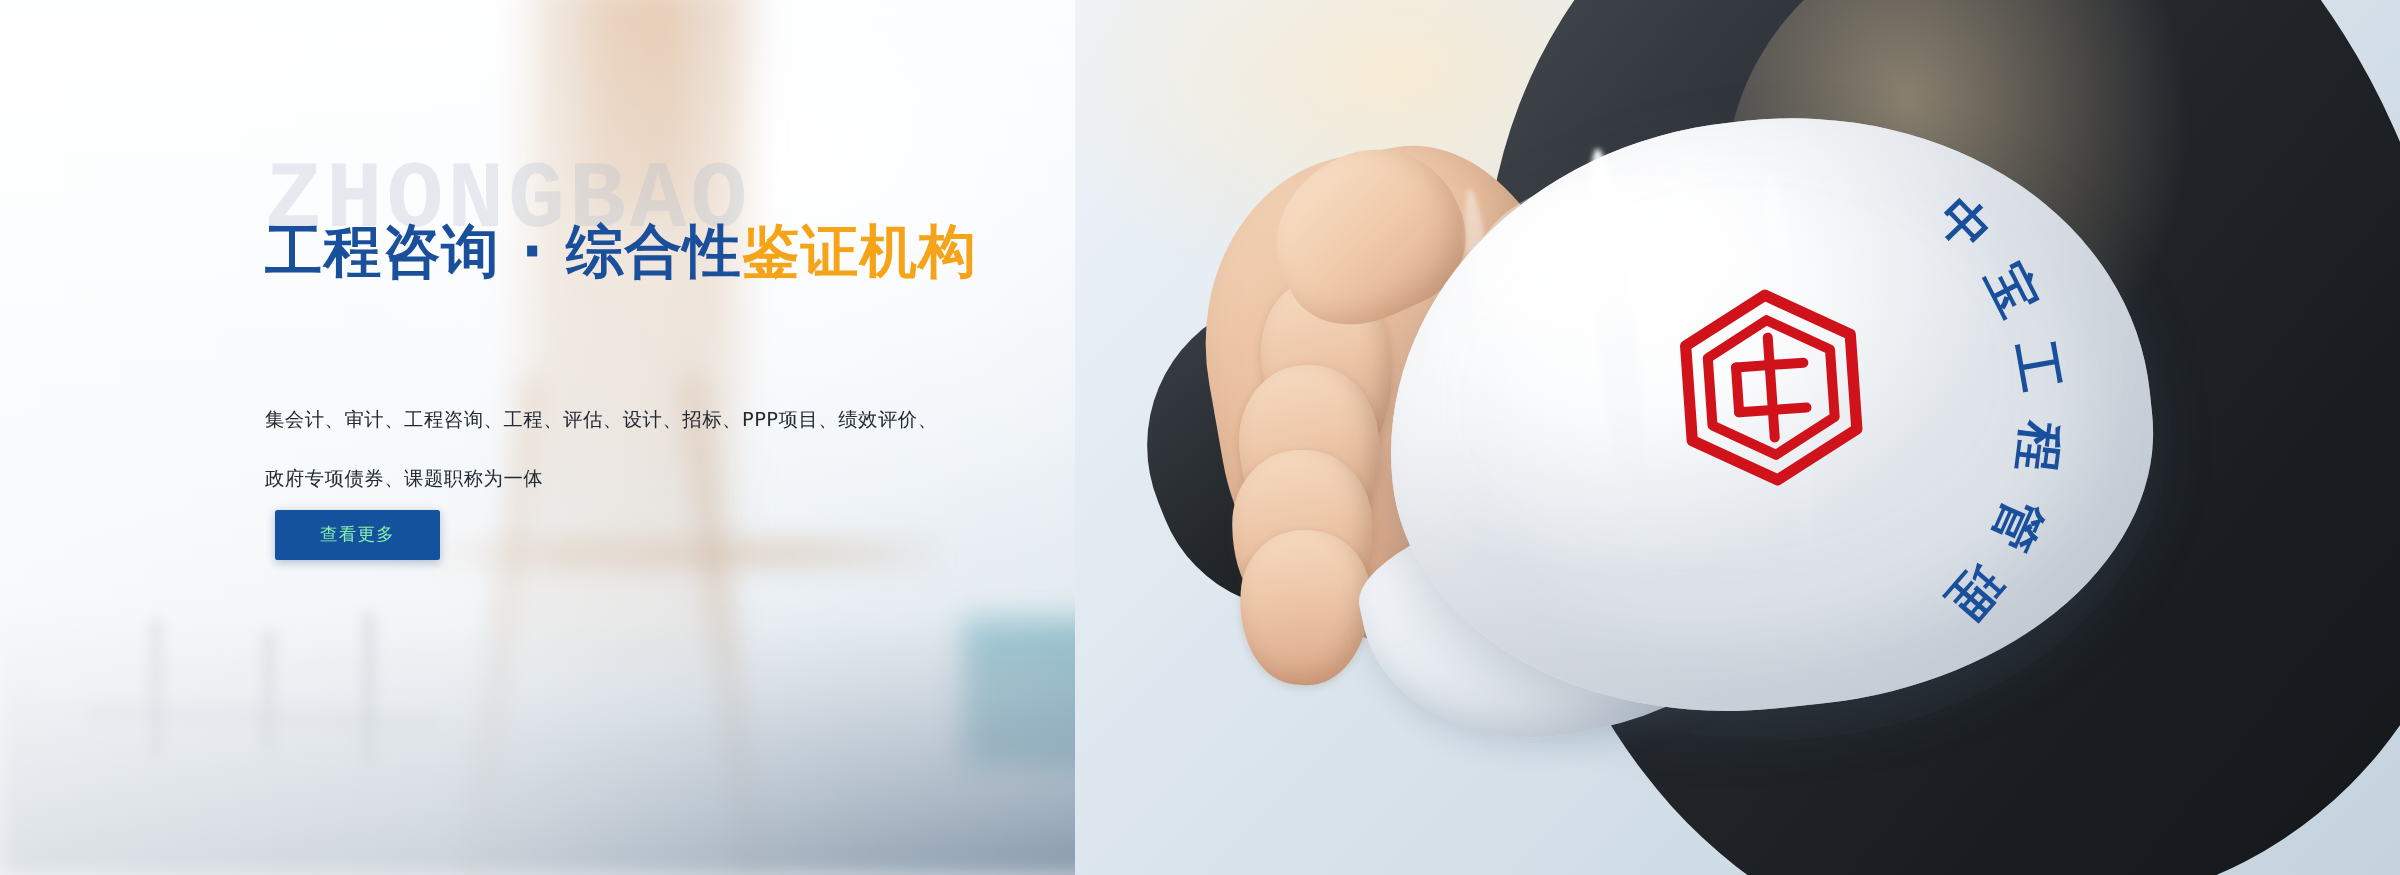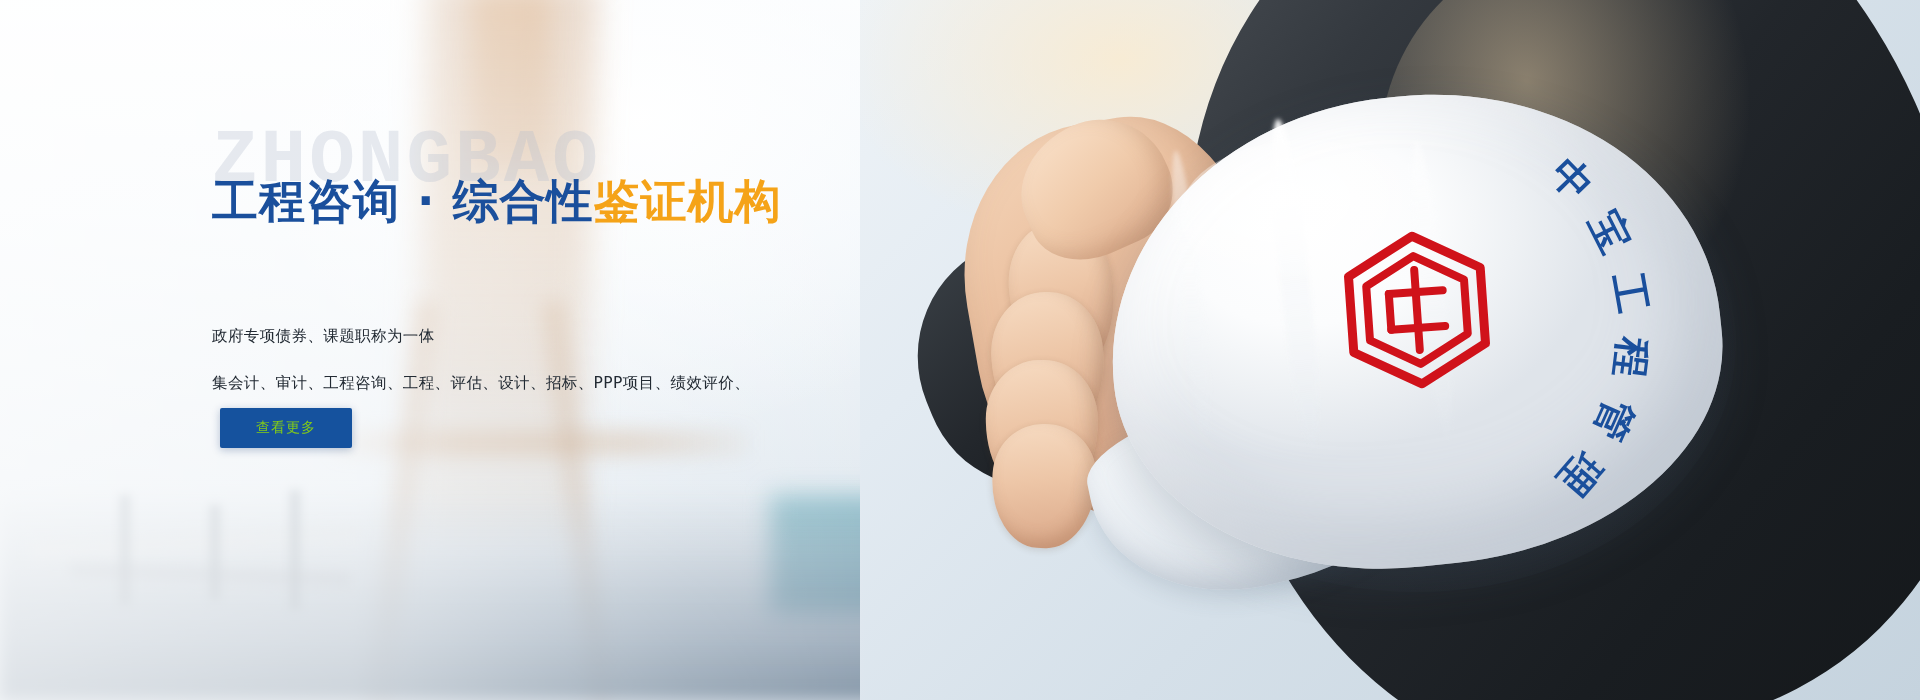--- a/index.html
+++ b/index.html
@@ -223,21 +223,21 @@
     line-height:47px;
     color:#222a33;
     letter-spacing:.4px;
   }
 
   .cta {
     position:absolute; left:220px; top:408px;
     width:132px; height:40px;
     background:#15529e;
     border:none;
-    color:#84cc16;
+    color:#86efac;
     font-family:"DejaVu Sans","Liberation Sans",sans-serif;
     font-size:14px;
     letter-spacing:1px;
     cursor:pointer;
     border-radius:2px;
     box-shadow:0 2px 8px rgba(10,50,110,.28);
   }
 
   
   .veil {
@@ -321,20 +321,20 @@
 
     <div class="watermark">ZHONGBAO</div>
 
     <div class="headline">
       <div class="hl-line">
         <span class="blue">工程咨询 · 综合性</span><span class="orange">鉴证机构</span>
       </div>
     </div>
 
     <div class="desc">
+      <p>集会计、审计、工程咨询、工程、评估、设计、招标、PPP项目、绩效评价、</p>
       <p>政府专项债券、课题职称为一体</p>
-      <p>集会计、审计、工程咨询、工程、评估、设计、招标、PPP项目、绩效评价、</p>
     </div>
 
     <button class="cta">查看更多</button>
   </div>
 
 </div>
 
 </body></html>

